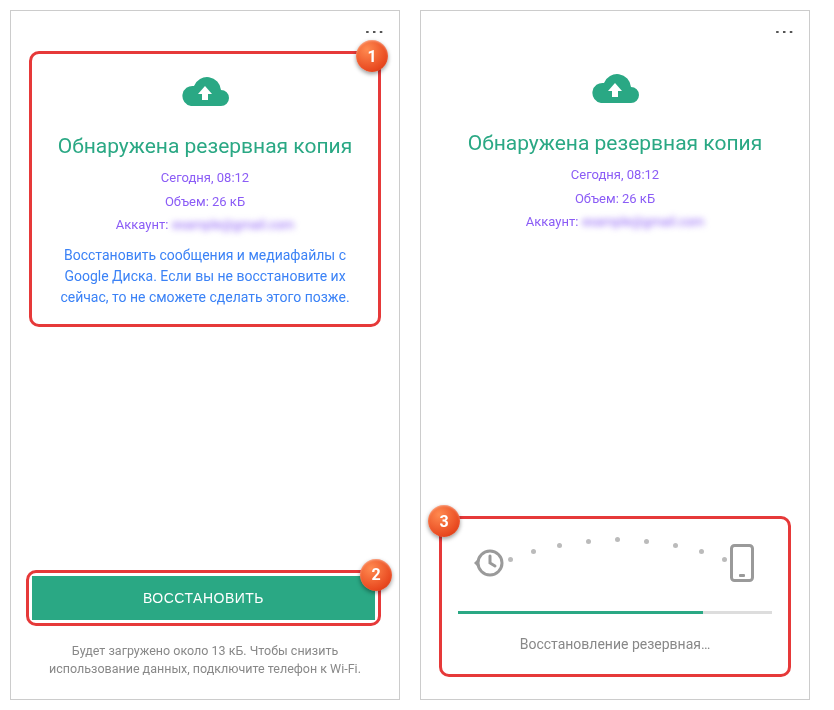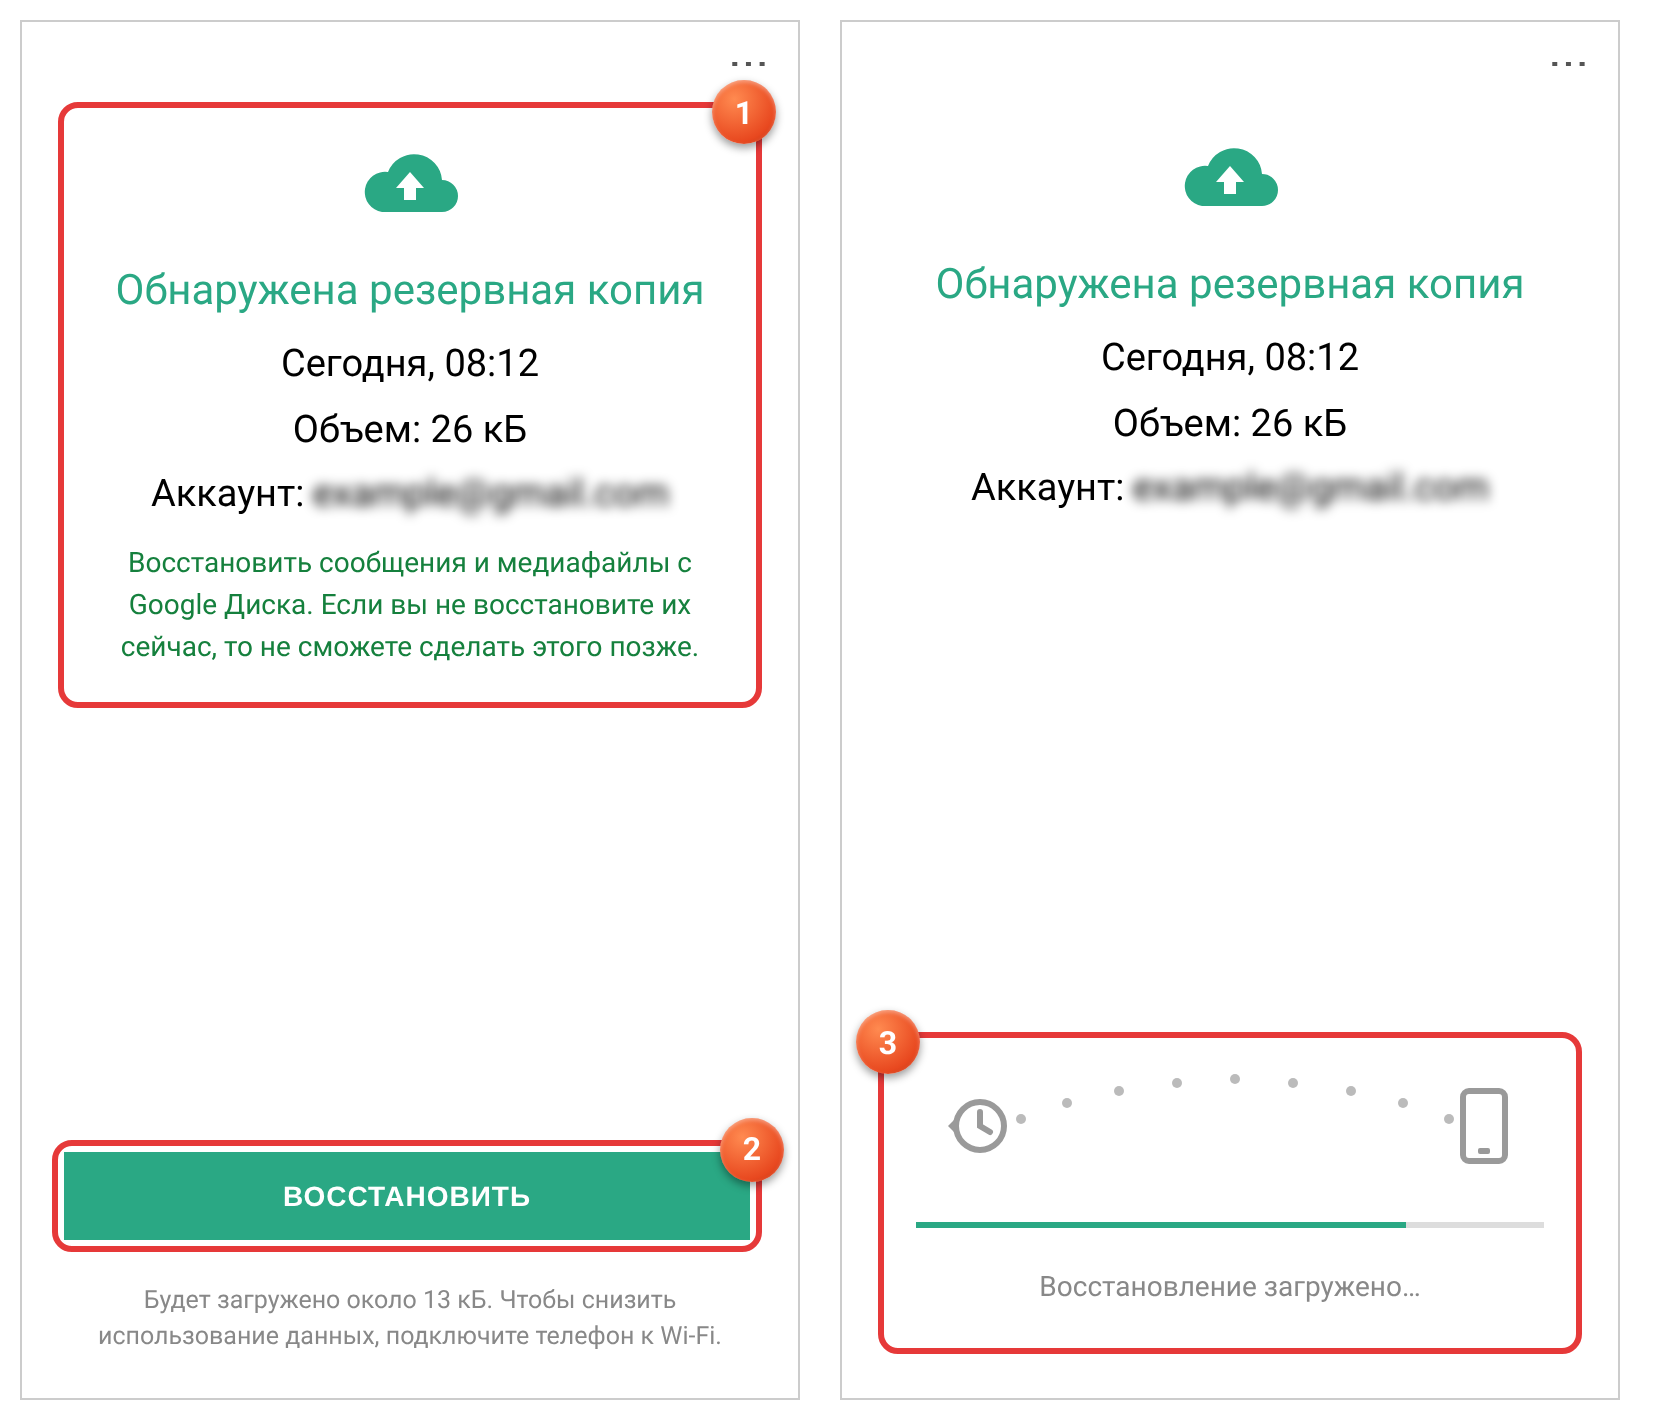--- a/index.html
+++ b/index.html
@@ -50,31 +50,31 @@
       display: inline-block;
       margin-bottom: 18px;
     }
     .backup-title {
       color: #2aa884;
       font-size: 21px;
       font-weight: 400;
       margin-bottom: 10px;
     }
     .backup-meta {
-      color: #000000;
-      font-size: 19px;
+      color: #8b5cf6;
+      font-size: 13px;
       line-height: 1.5;
       margin-bottom: 4px;
     }
     .blurred {
       filter: blur(3px);
       -webkit-filter: blur(3px);
     }
     .backup-desc {
-      color: #15803d;
+      color: #3b82f6;
       font-size: 14px;
       line-height: 1.5;
       margin-top: 10px;
       padding: 0 6px;
     }
     .flex-spacer { flex: 1; }
     .bottom-area {
       padding: 0 18px 20px 18px;
       text-align: center;
     }
@@ -82,21 +82,21 @@
       display: flex;
       gap: 14px;
       margin-bottom: 16px;
       position: relative;
     }
     .btn {
       flex: 1;
       height: 44px;
       border: none;
       font-size: 14px;
-      font-weight: 700;
+      font-weight: 400;
       letter-spacing: 0.5px;
       cursor: pointer;
       display: flex;
       align-items: center;
       justify-content: center;
     }
     .btn-primary {
       background: #2aa884;
       color: #fff;
     }
@@ -282,15 +282,15 @@
           <rect x="1.5" y="1.5" width="21" height="35" rx="3" fill="none" stroke="#9a9a9a" stroke-width="3"></rect>
           <rect x="9" y="30" width="6" height="3" rx="1" fill="#9a9a9a"></rect>
         </svg>
       </span>
     </div>
 
     <div class="progress-bar">
       <div class="progress-fill" style="width:78%"></div>
     </div>
 
-    <div class="progress-text">Восстановление загружено…</div>
+    <div class="progress-text">Восстановление резервная…</div>
   </div>
 </div>
 
 </body></html>

